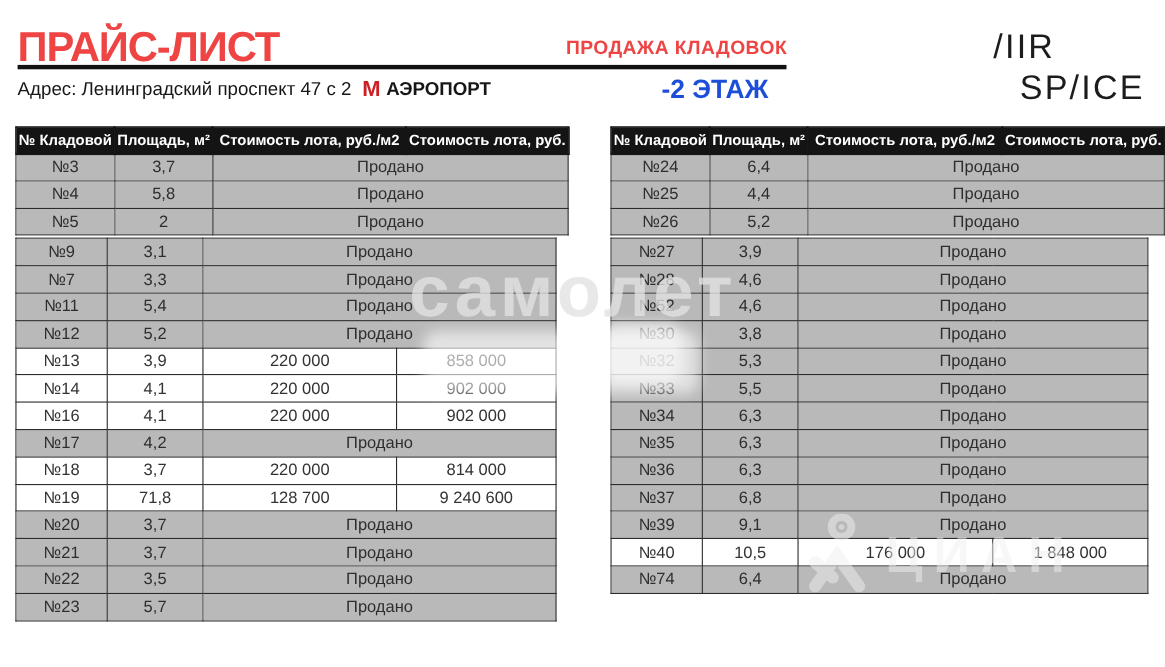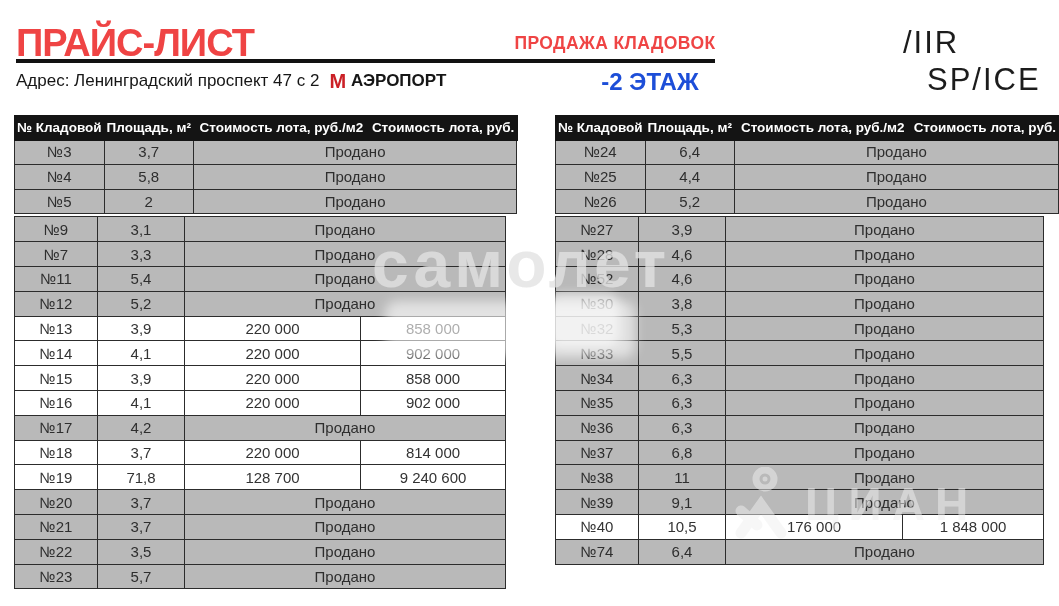--- a/index.html
+++ b/index.html
@@ -164,26 +164,20 @@
             <td>№13</td>
             <td>3,9</td>
             <td>220 000</td>
             <td>858 000</td>
           </tr>
           <tr class="avail">
             <td>№14</td>
             <td>4,1</td>
             <td>220 000</td>
             <td>902 000</td>
-          </tr>
-          <tr class="avail">
-            <td>№15</td>
-            <td>3,9</td>
-            <td>220 000</td>
-            <td>858 000</td>
           </tr>
           <tr class="avail">
             <td>№16</td>
             <td>4,1</td>
             <td>220 000</td>
             <td>902 000</td>
           </tr>
           <tr class="sold">
             <td>№17</td>
             <td>4,2</td>
@@ -310,25 +304,20 @@
             <td>№36</td>
             <td>6,3</td>
             <td colspan="2">Продано</td>
           </tr>
           <tr class="sold">
             <td>№37</td>
             <td>6,8</td>
             <td colspan="2">Продано</td>
           </tr>
           <tr class="sold">
-            <td>№38</td>
-            <td>11</td>
-            <td colspan="2">Продано</td>
-          </tr>
-          <tr class="sold">
             <td>№39</td>
             <td>9,1</td>
             <td colspan="2">Продано</td>
           </tr>
           <tr class="avail">
             <td>№40</td>
             <td>10,5</td>
             <td>176 000</td>
             <td>1 848 000</td>
           </tr>

